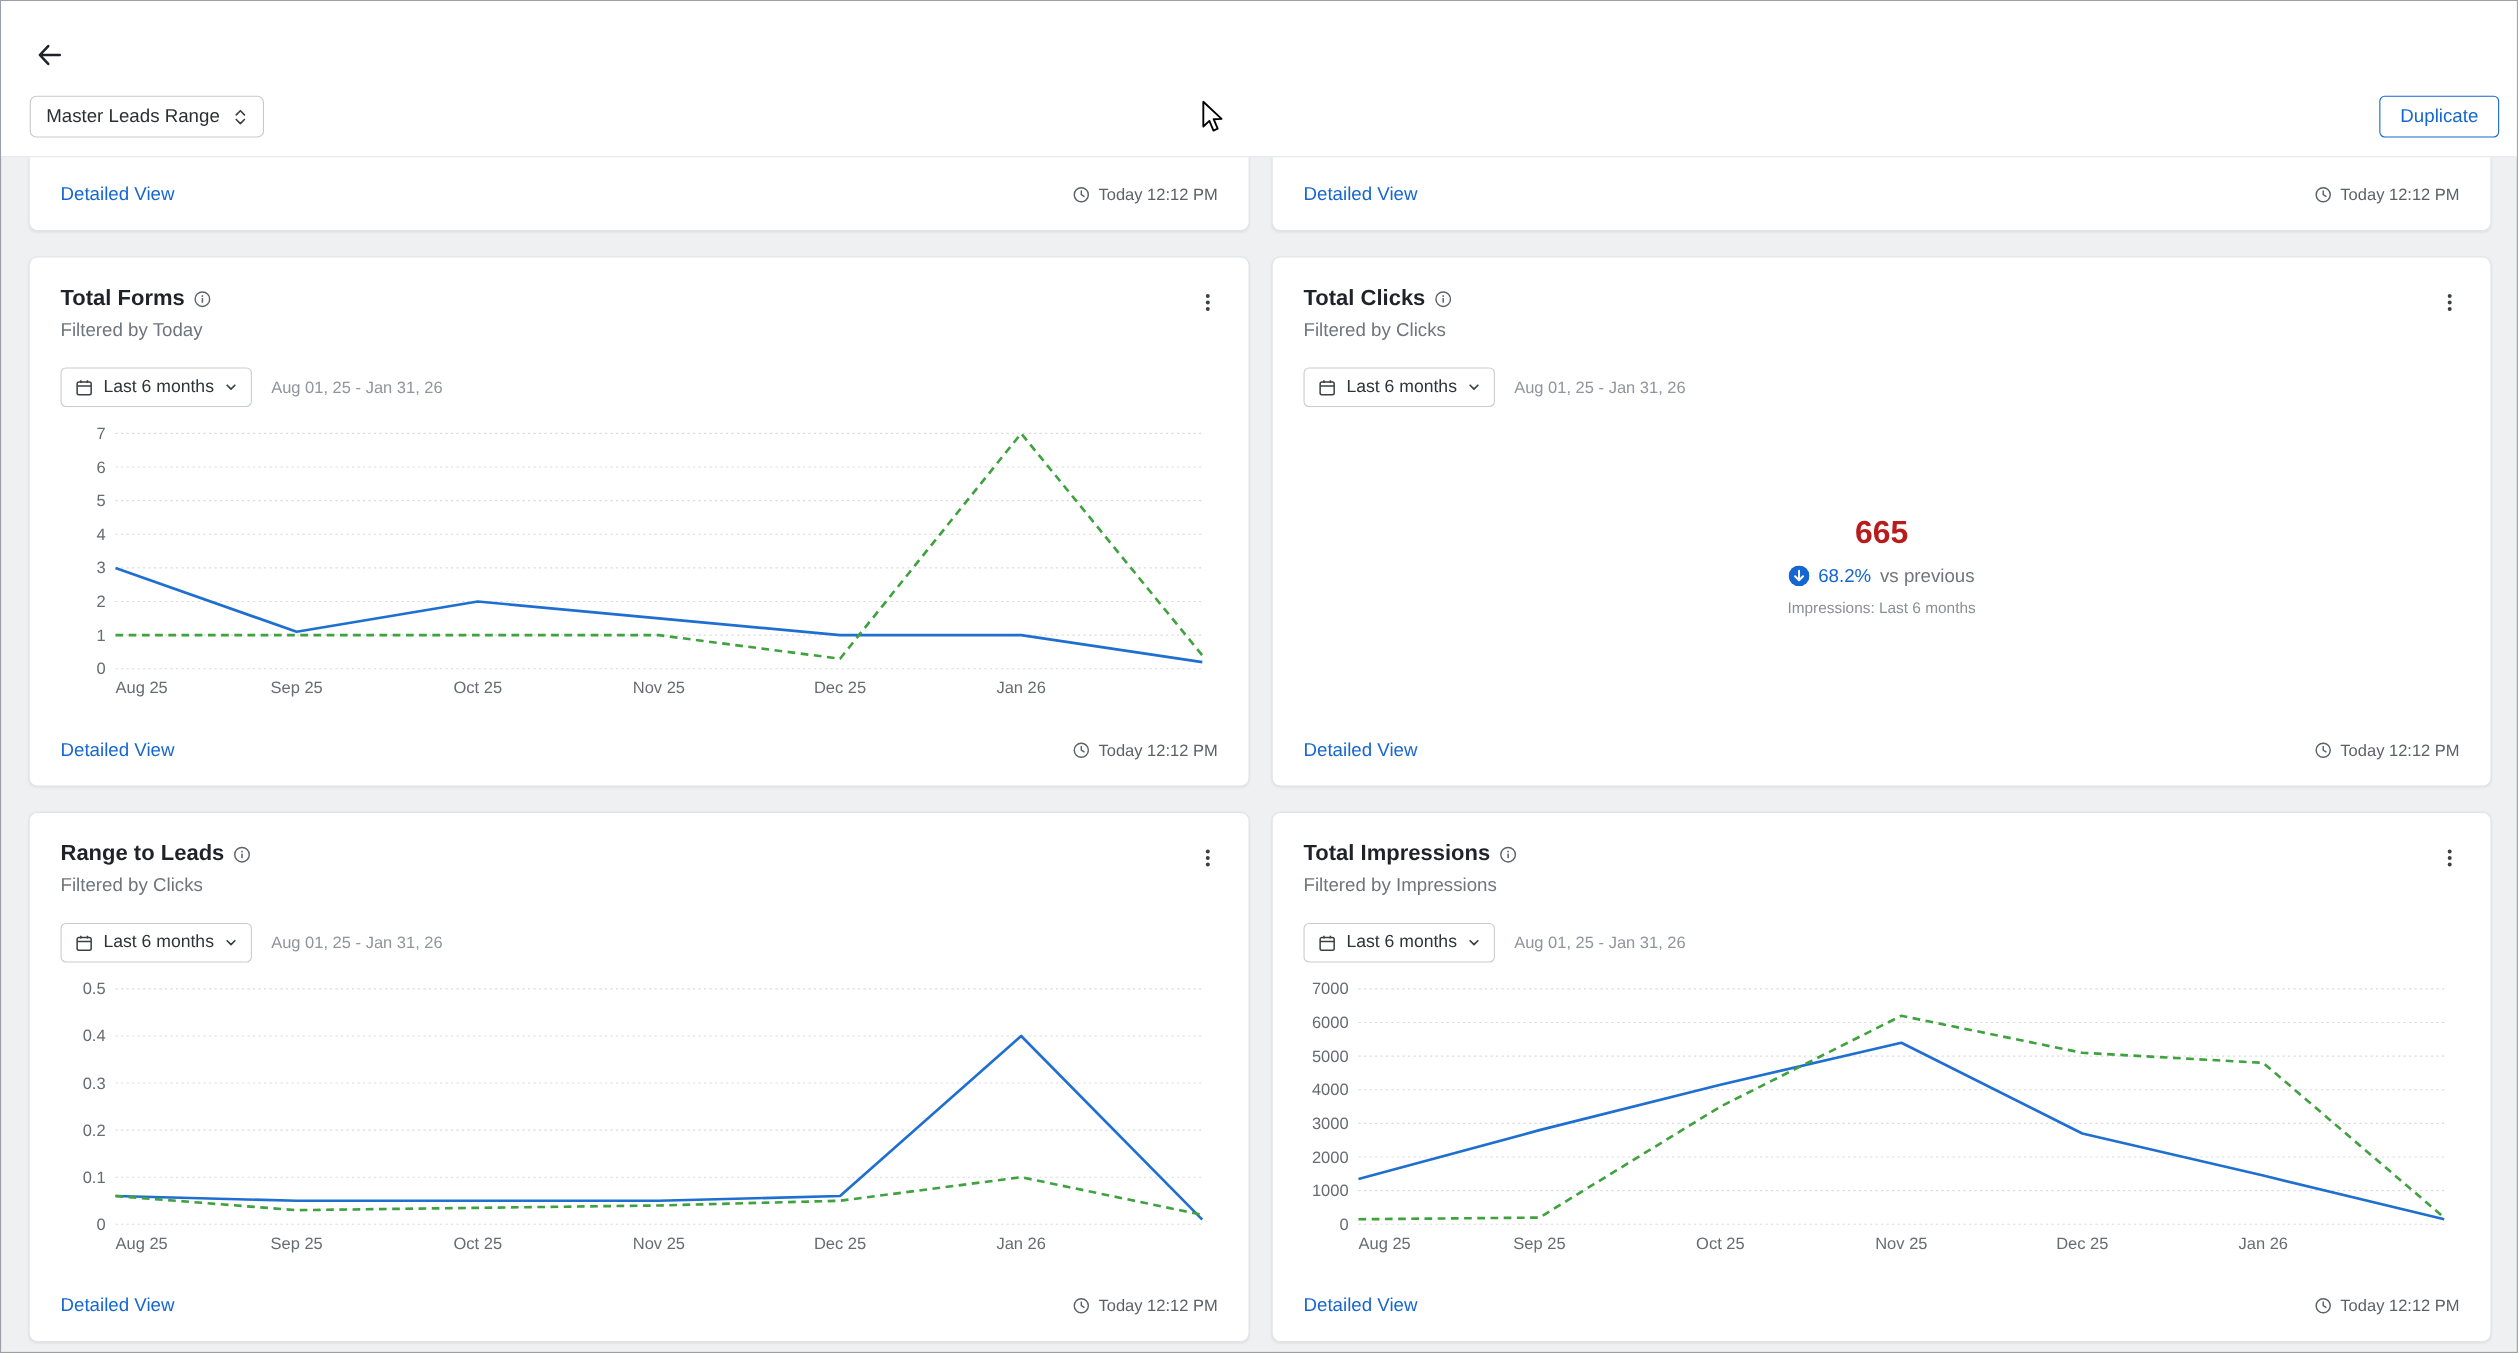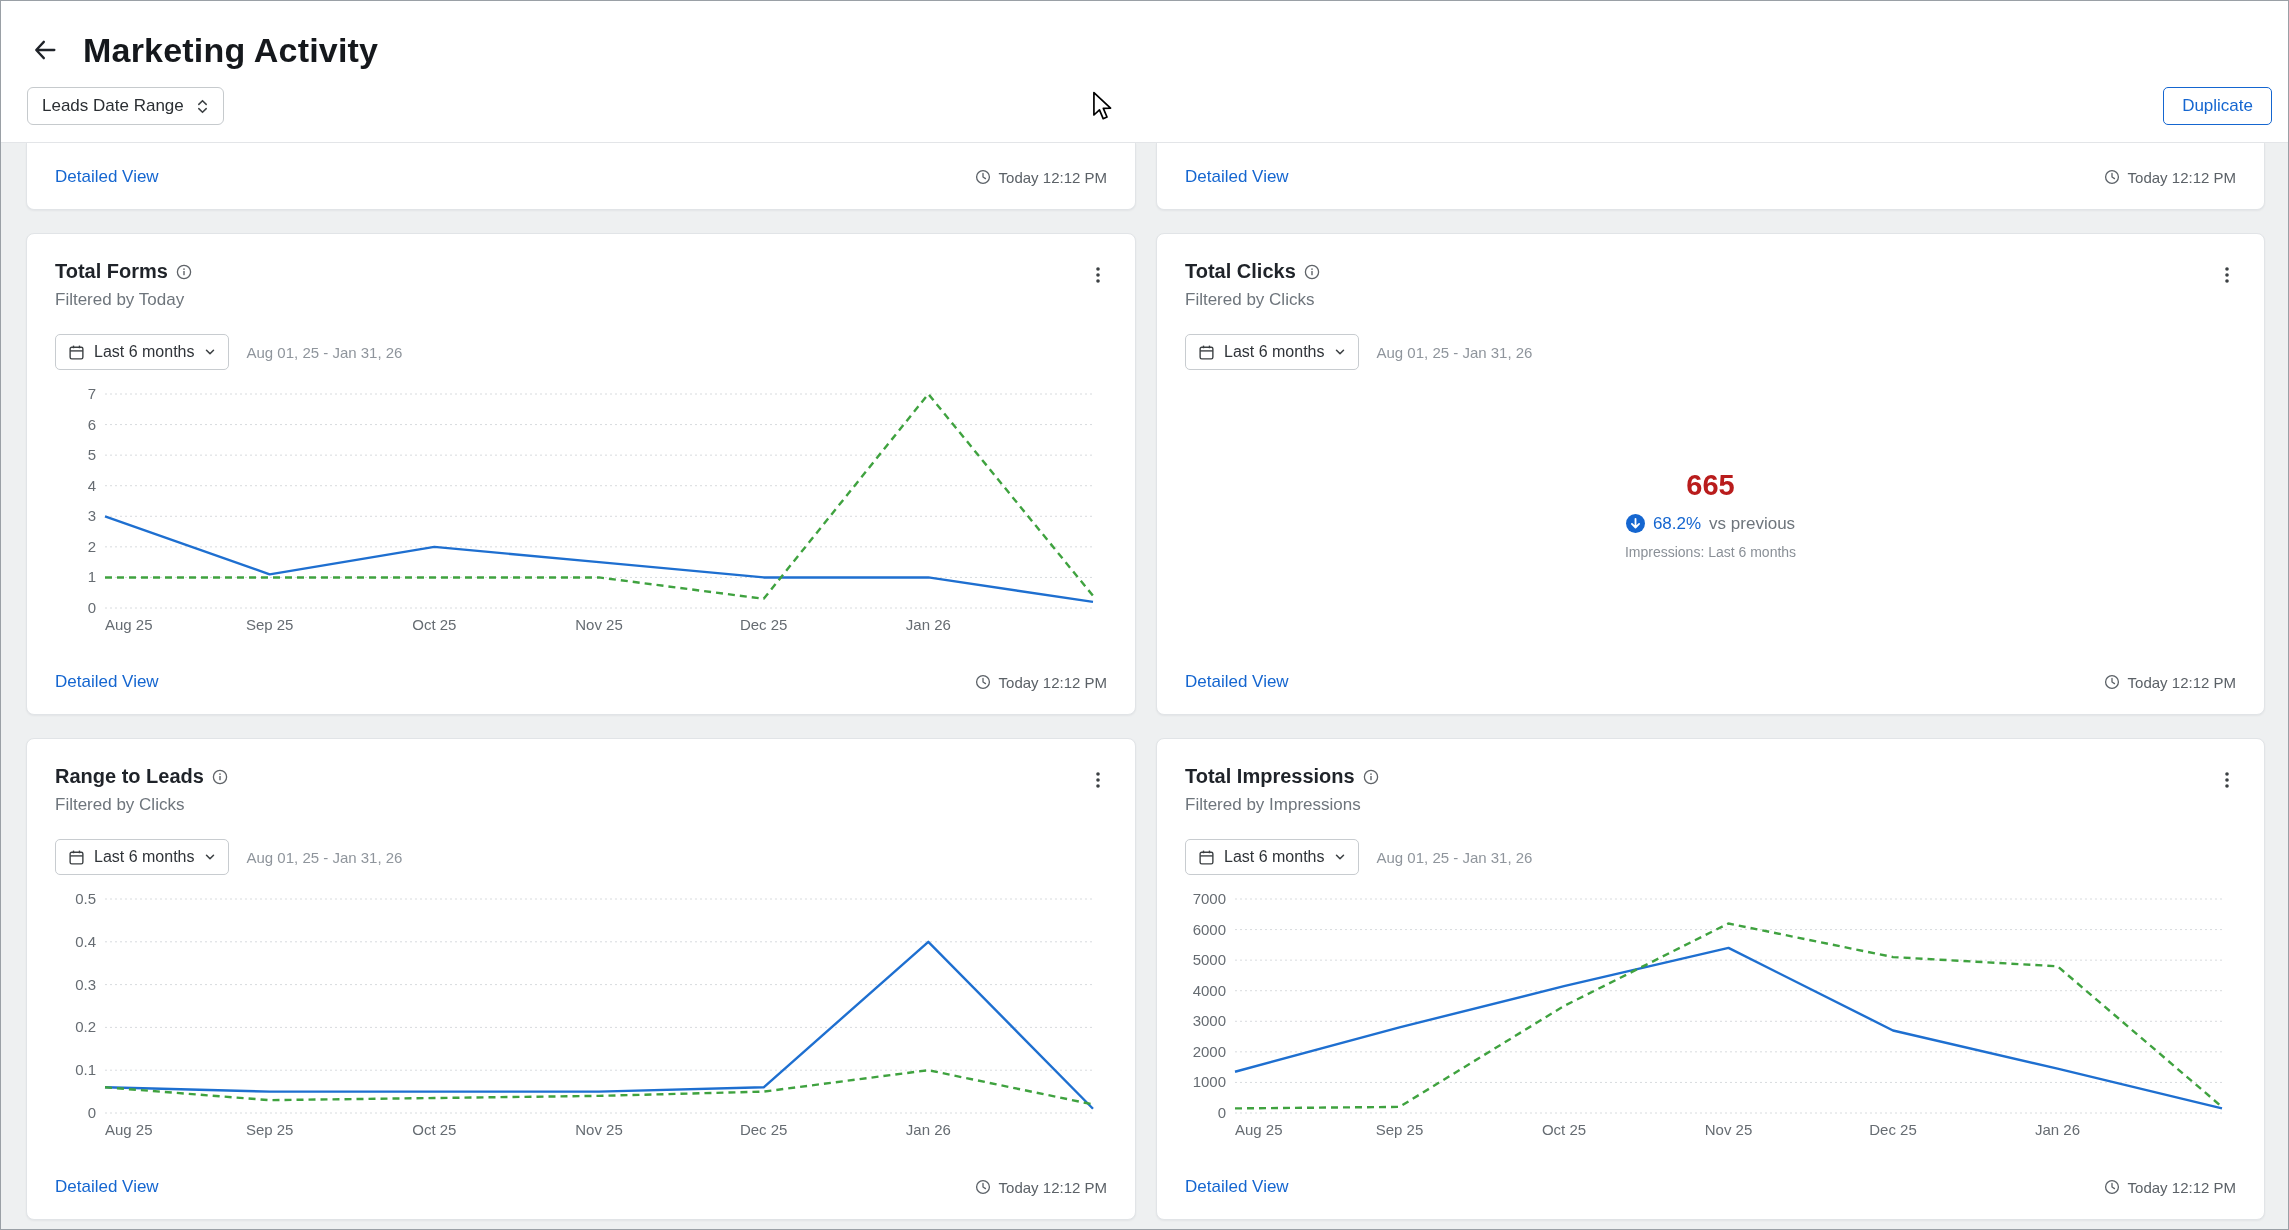--- a/index.html
+++ b/index.html
@@ -114,25 +114,24 @@
 
 <header class="header">
   <div class="header-title-row">
     <button class="back-btn">
       <span>
         <svg width="28" height="28" viewBox="0 0 24 24">
             <path d="M11 5 L4.5 12 L11 19 M5.3 12 H20" stroke="#1f2329" stroke-width="2" fill="none" stroke-linecap="round" stroke-linejoin="round"></path>
           </svg>
       </span>
     </button>
-    <h1 class="page-title">Marketing Activity</h1>
   </div>
   <div class="header-toolbar">
     <button class="master-range-btn">
-      <span>Leads Date Range</span>
+      <span>Master Leads Range</span>
       <span>
         <svg width="13" height="17" viewBox="0 0 12 16">
             <path d="M2.5 6 L6 2.5 L9.5 6 M2.5 10 L6 13.5 L9.5 10" fill="none" stroke="#3c4043" stroke-width="1.4" stroke-linecap="round" stroke-linejoin="round"></path>
           </svg>
       </span>
     </button>
     <button class="duplicate-btn">Duplicate</button>
   </div>
 </header>
 

